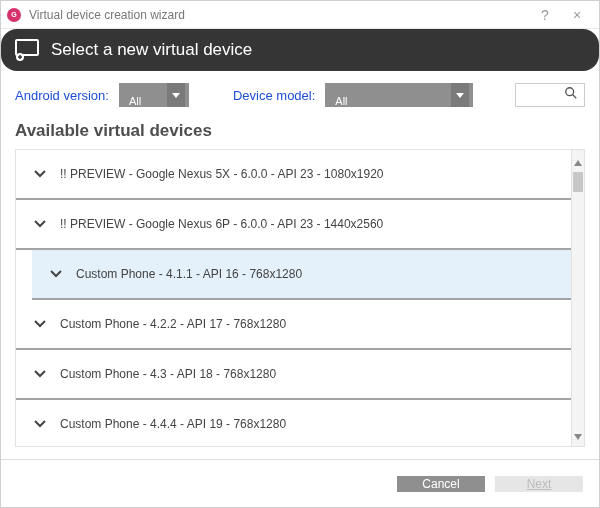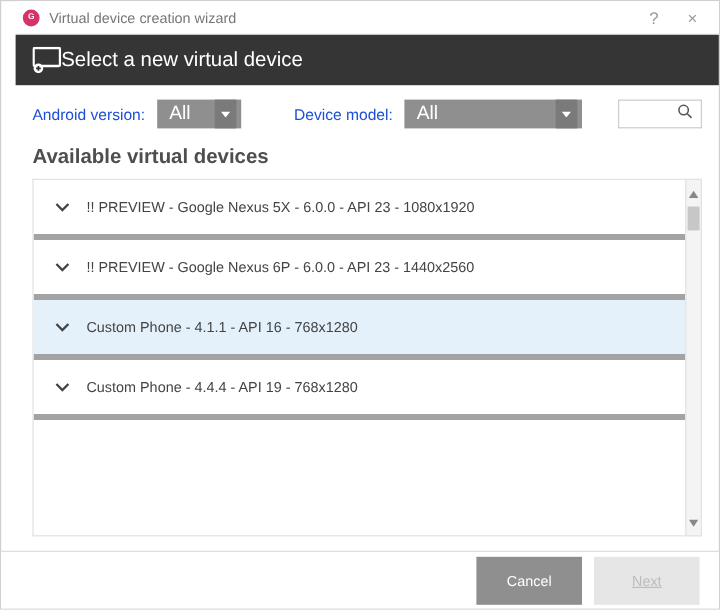--- a/index.html
+++ b/index.html
@@ -35,38 +35,40 @@
       color: #999;
       font-weight: 300;
     }
     .banner {
       background: #353535;
       color: #fff;
       height: 42px;
       display: flex;
       align-items: center;
       padding: 0 14px;
+      gap: 12px;
+      border-radius: 16px;
     }
     .banner-icon svg { display:block; }
     .banner-title { font-size: 17px; font-weight: 400; }
     .filters {
       padding: 12px 14px;
       display: flex;
       align-items: center;
       gap: 10px;
     }
     .filter-label { font-size: 13px; color: #1d4ed8; }
     .select {
       background: #8f8f8f;
       color: #fff;
       height: 24px;
       display: flex;
-      align-items: center;
+      align-items: flex-end;
       padding: 0 4px 0 10px;
-      font-size: 16px;
+      font-size: 11px;
     }
     .sel-android { width: 70px; }
     .sel-model { width: 148px; }
     .select-caret {
       margin-left: auto;
       width: 18px;
       height: 100%;
       display:flex; align-items:center; justify-content:center;
       background: #7a7a7a;
     }
@@ -93,29 +95,29 @@
       display:flex;
     }
     .list {
       flex:1;
       border: 1px solid #e2e2e2;
       border-right: none;
       overflow: hidden;
     }
     .row {
       height: 50px;
-      border-bottom: 5px solid #a3a3a3;
+      border-bottom: 2px solid #a3a3a3;
       display: flex;
       align-items: center;
       padding: 0 18px;
       gap: 14px;
       font-size: 12px;
       color: #444;
     }
-    .row.selected { background: #e4f1fb; }
+    .row.selected { background: #e4f1fb; margin-left: 16px; }
     .chevron svg{ width:12px;height:8px; display:block;}
     .vscroll {
       width: 14px;
       background: #f4f4f4;
       border: 1px solid #e2e2e2;
       display:flex; flex-direction:column; align-items:center;
       padding: 2px 0;
     }
     .vscroll-arrow svg{width:8px;height:6px;}
     .vscroll-thumb{
@@ -127,27 +129,27 @@
       bottom: 0; left:0; right:0;
       height: 48px;
       border-top: 1px solid #ddd;
       display:flex; align-items:center; justify-content:flex-end;
       gap: 10px;
       padding: 0 16px;
       background:#fff;
     }
     .btn {
       min-width: 88px;
-      height: 40px;
+      height: 16px;
       font-size: 12px;
       display:flex; align-items:center; justify-content:center;
     }
     .btn-cancel { background:#8f8f8f; color:#fff; }
     .btn-next { background:#e6e6e6; color:#bdbdbd;text-decoration:underline; }
-    .page-root{ position:relative; width:100%; height:100%;padding-left:12px; }
+    .page-root{ position:relative; width:100%; height:100%; }
   </style>
 </head>
 <body>
 
 <div class="page-root">
 
   <div class="titlebar">
     <div class="app-icon">
         <span>G</span>
       </div>
@@ -225,20 +227,36 @@
             </svg>
           </span>
           <span>Custom Phone - 4.1.1 - API 16 - 768x1280</span>
         </div>
         <div class="row">
           <span class="chevron">
             <svg viewBox="0 0 12 8">
               <path d="M1 1 L6 6 L11 1" fill="none" stroke="#444" stroke-width="2"></path>
             </svg>
           </span>
+          <span>Custom Phone - 4.2.2 - API 17 - 768x1280</span>
+        </div>
+        <div class="row">
+          <span class="chevron">
+            <svg viewBox="0 0 12 8">
+              <path d="M1 1 L6 6 L11 1" fill="none" stroke="#444" stroke-width="2"></path>
+            </svg>
+          </span>
+          <span>Custom Phone - 4.3 - API 18 - 768x1280</span>
+        </div>
+        <div class="row">
+          <span class="chevron">
+            <svg viewBox="0 0 12 8">
+              <path d="M1 1 L6 6 L11 1" fill="none" stroke="#444" stroke-width="2"></path>
+            </svg>
+          </span>
           <span>Custom Phone - 4.4.4 - API 19 - 768x1280</span>
         </div>
       </div>
     <div class="vscroll">
       <span class="vscroll-arrow">
         <svg viewBox="0 0 8 6">
             <path d="M0 6 L4 0 L8 6 Z" fill="#888"></path>
           </svg>
       </span>
       <div class="vscroll-thumb"></div>

